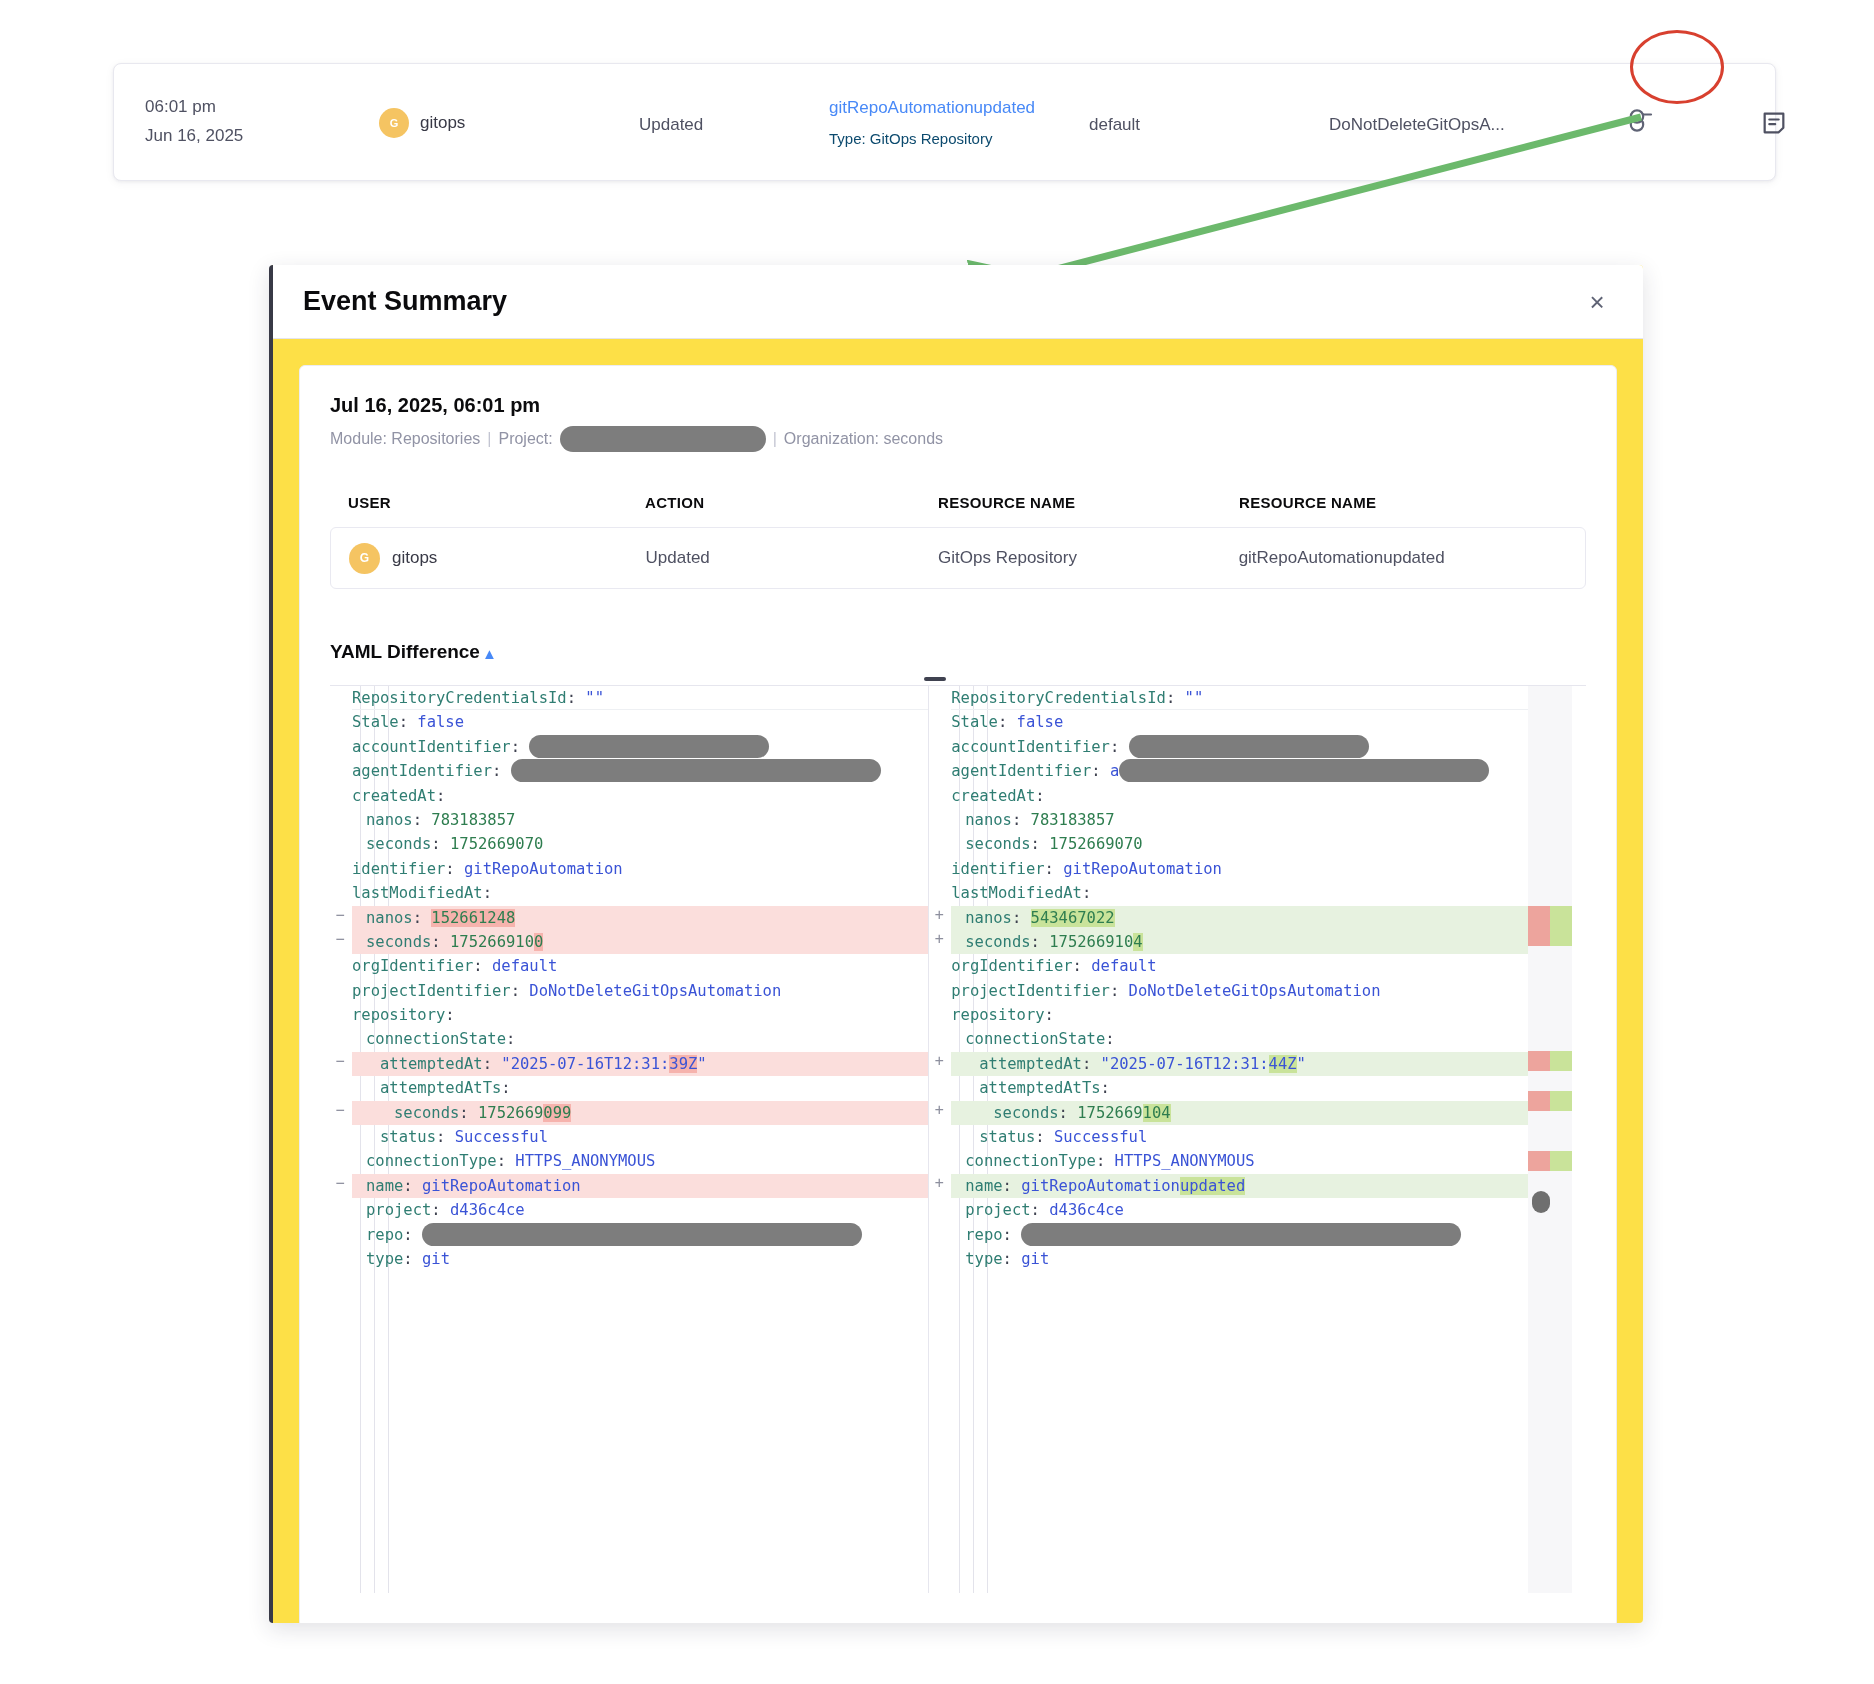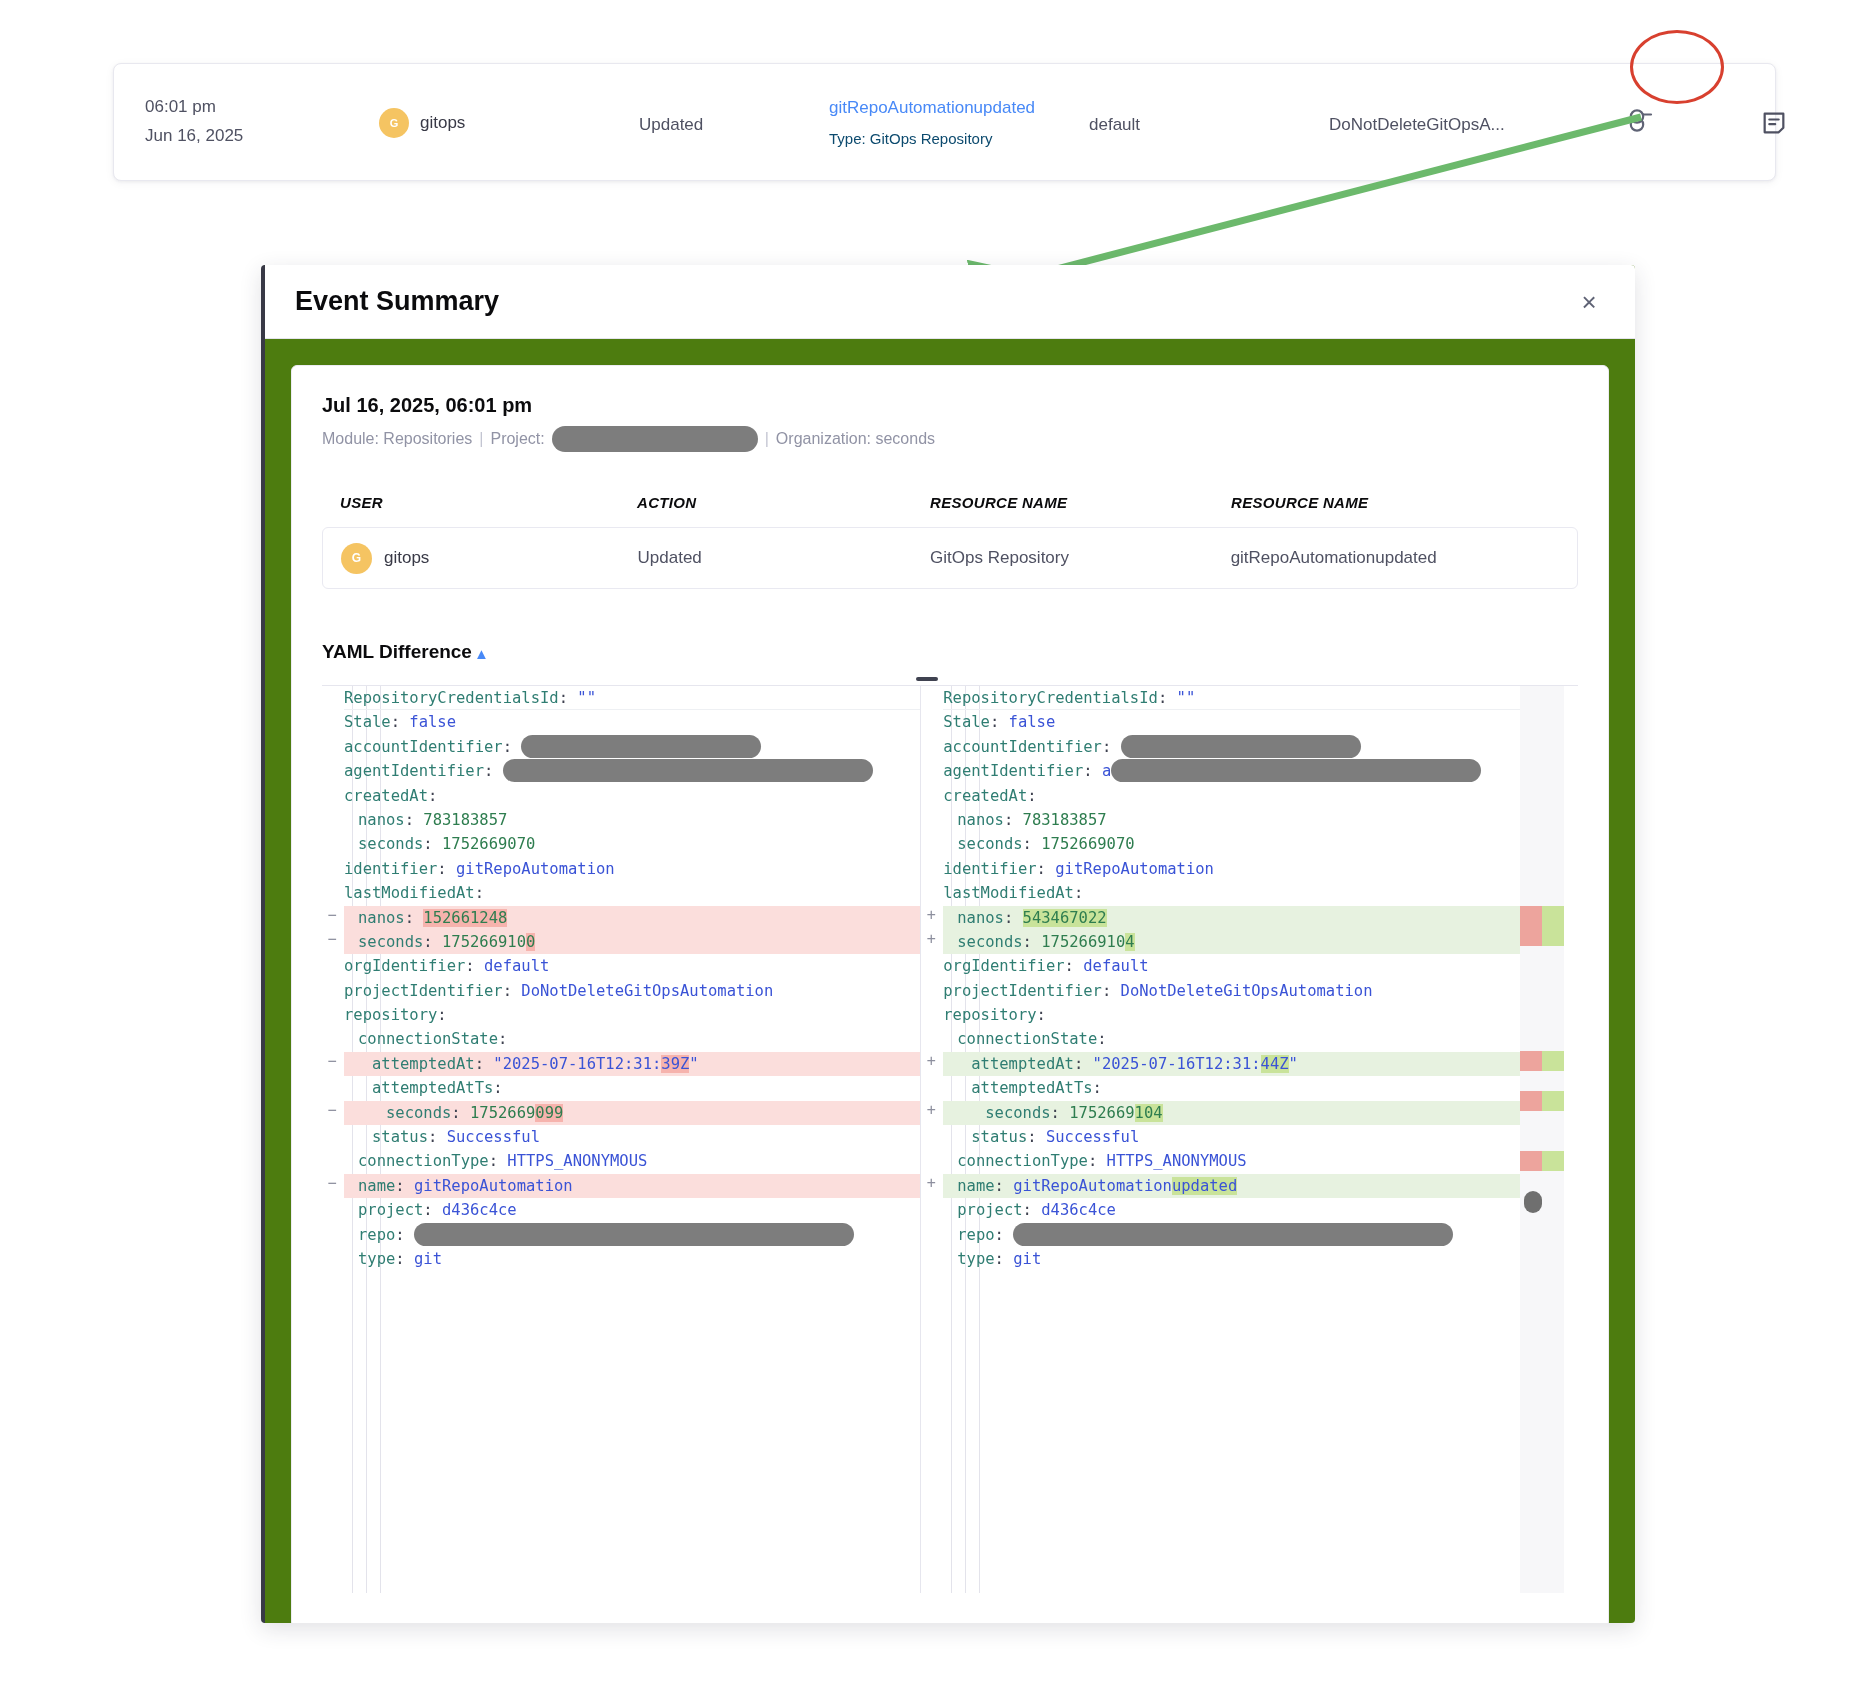--- a/index.html
+++ b/index.html
@@ -48,23 +48,23 @@
     width: 94px; height: 74px;
     border: 3px solid #d8402f; border-radius: 50%;
     pointer-events: none;
   }
 
   
   .arrow-svg { position: absolute; left: 0; top: 0; width: 1874px; height: 1684px; pointer-events: none; }
 
   
   .modal {
-    position: absolute; left: 261px; top: 265px;
+    position: absolute; left: 269px; top: 265px;
     width: 1374px; height: 1358px;
-    background: #4d7c0f;
+    background: #fde047;
     border-left: 4px solid #383946;
     border-radius: 4px;
     box-shadow: 0 6px 22px rgba(40,41,61,0.14);
     overflow: hidden;
   }
   .modal-header {
     height: 74px; background: #ffffff;
     border-bottom: 1px solid #e4e4ed;
     display: flex; align-items: center;
     padding: 0 28px 0 30px;
@@ -84,21 +84,21 @@
 
   .ev-date { font-size: 20px; font-weight: 700; color: #0b0b0d; margin-bottom: 9px; }
   .ev-meta { font-size: 16px; color: #9193a5; display: flex; align-items: center; gap: 7px; }
   .ev-meta .sep { color: #c3c5d2; }
   .redact {
     display: inline-block; background: #7d7d7d; border-radius: 14px; height: 26px;
   }
 
   
   .ev-table { margin-top: 42px; }
-  .ev-thead { display: flex; padding: 0 18px 16px 18px; font-style: italic; }
+  .ev-thead { display: flex; padding: 0 18px 16px 18px; }
   .ev-th { font-size: 15px; font-weight: 700; letter-spacing: .3px; color: #0b0b0d; }
   .ev-row {
     display: flex; align-items: center; height: 62px;
     border: 1px solid #e9e9f1; border-radius: 6px; padding: 0 18px;
   }
   .col-user   { width: 298px; }
   .col-action { width: 294px; }
   .col-rtype  { width: 302px; }
   .col-rname  { width: 330px; }
   .ev-td { font-size: 17px; color: #4f5162; }

